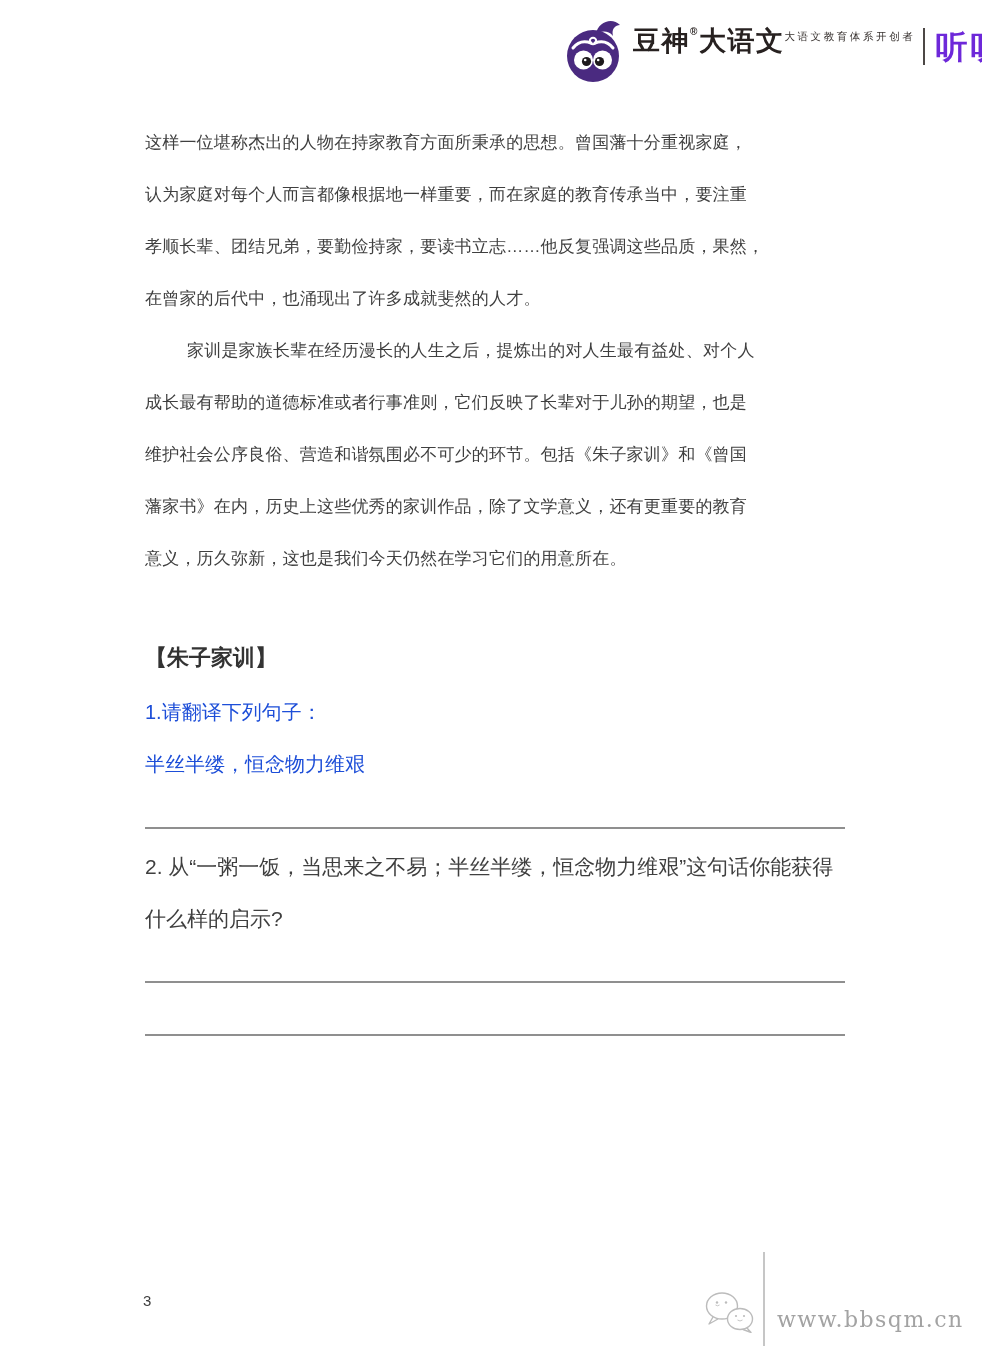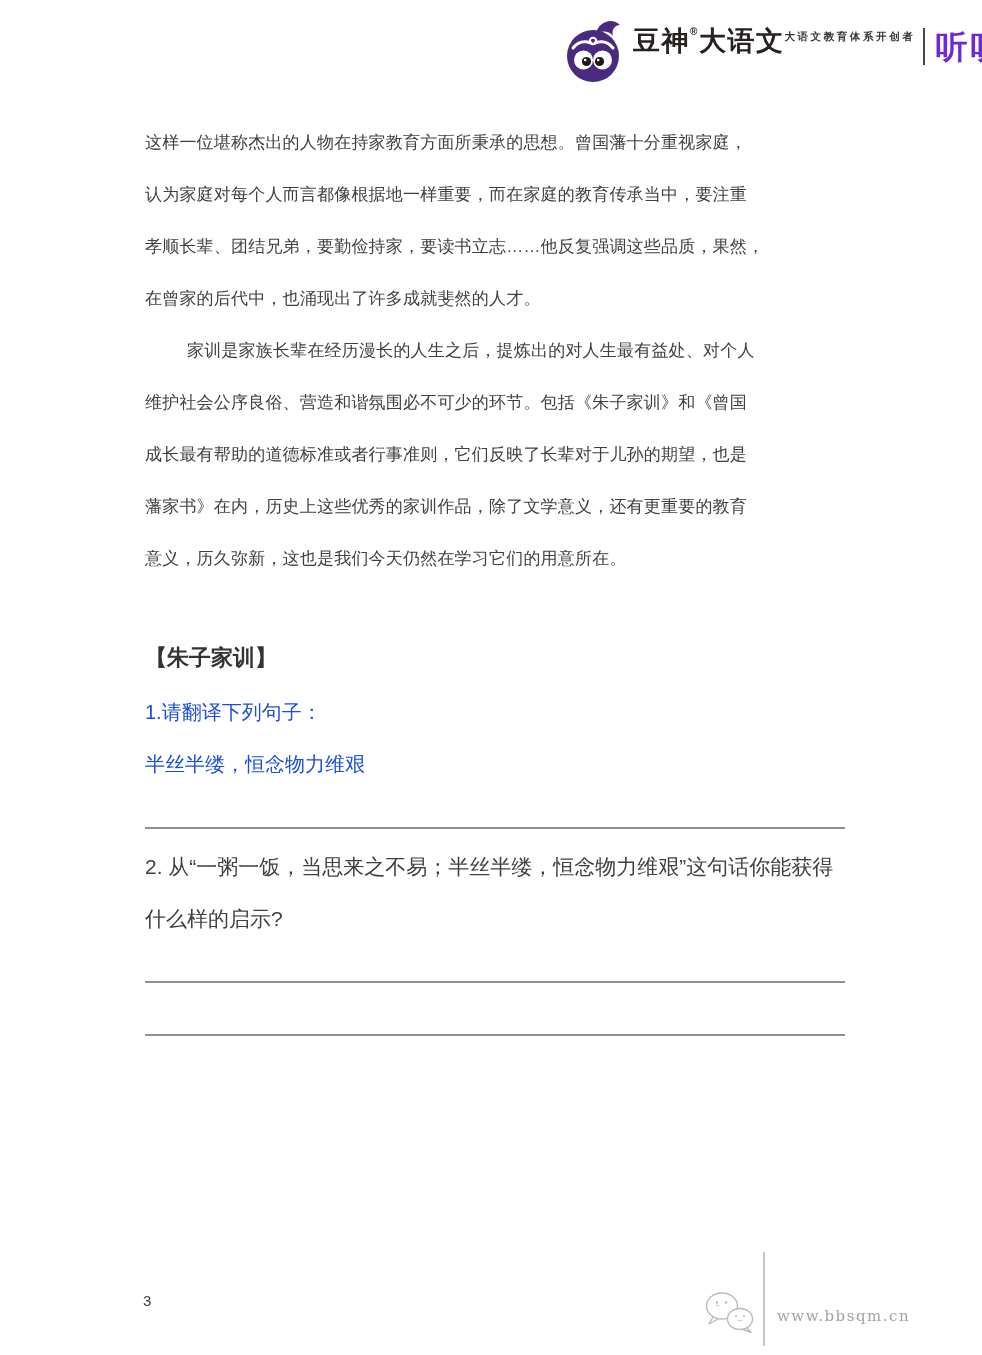--- a/index.html
+++ b/index.html
@@ -11,21 +11,21 @@
     overflow:hidden;
     font-family:"Liberation Sans", sans-serif;
   }
 
   
   .logo { position:absolute; left:563px; top:19px; display:flex; align-items:flex-start; }
   .mascot { width:64px; height:64px; margin-right:6px; flex:0 0 auto; }
   .logo-text { display:flex; flex-direction:row; margin-top:7px; }
   .brand-line { font-size:27px; font-weight:bold; color:#272120; letter-spacing:1.5px; line-height:30px; white-space:nowrap; }
   .brand-line sup { font-size:10px; font-weight:bold; vertical-align:top; line-height:12px; }
-  .brand-subtitle { font-size:10.5px; font-weight:bold; color:#3a3432; letter-spacing:2.6px; margin-top:4px; white-space:nowrap; }
+  .brand-subtitle { font-size:10.5px; font-weight:normal; color:#3a3432; letter-spacing:2.6px; margin-top:4px; white-space:nowrap; }
   .logo-divider { width:2px; height:37px; background:#4c4745; margin:9px 10px 0 8px; }
   .product-name { font-size:32px; font-weight:bold; color:#6d28d9; letter-spacing:3px; line-height:56px; white-space:nowrap; }
 
   
   .body-text { position:absolute; left:145px; top:117px; width:708px; }
   .line {
     height:52px; line-height:52px;
     font-size:17px; color:#3f3f3f;
     letter-spacing:0.2px; white-space:nowrap;
   }
@@ -51,21 +51,21 @@
   .wm-icon { position:absolute; left:704px; top:1291px; width:52px; height:42px; }
   .wm-bar { position:absolute; left:763px; top:1252px; width:2px; height:94px; background:#c6c6c6; }
   .wm-name {
     position:absolute; left:779px; top:1261px;
     font-family:"Liberation Serif", serif;
     font-size:26px; color:#a3a3a3; letter-spacing:3px; white-space:nowrap;
   }
   .wm-url {
     position:absolute; left:777px; top:1307px;
     font-family:"DejaVu Serif", serif;
-    font-size:15px; color:#a3a3a3; letter-spacing:1.5px; white-space:nowrap;
+    font-size:22px; color:#a3a3a3; letter-spacing:1.5px; white-space:nowrap;
   }
 </style>
 </head>
 <body>
 
 <div class="page">
 
   <header class="logo">
     <svg class="mascot" viewBox="0 0 64 64" aria-hidden="true">
       <path d="M33,15 C35,3 49,-2 57,6 C51,6.5 48.5,11 50,17 C45,11 38,12 33,15 Z" fill="#4a2a80"></path>
@@ -90,22 +90,22 @@
 
   <main class="body-text">
     <div class="para">
       <div class="line">这样一位堪称杰出的人物在持家教育方面所秉承的思想。曾国藩十分重视家庭，</div>
       <div class="line">认为家庭对每个人而言都像根据地一样重要，而在家庭的教育传承当中，要注重</div>
       <div class="line">孝顺长辈、团结兄弟，要勤俭持家，要读书立志……他反复强调这些品质，果然，</div>
       <div class="line">在曾家的后代中，也涌现出了许多成就斐然的人才。</div>
     </div>
     <div class="para">
       <div class="line indent">家训是家族长辈在经历漫长的人生之后，提炼出的对人生最有益处、对个人</div>
+      <div class="line">成长最有帮助的道德标准或者行事准则，它们反映了长辈对于儿孙的期望，也是</div>
       <div class="line">维护社会公序良俗、营造和谐氛围必不可少的环节。包括《朱子家训》和《曾国</div>
-      <div class="line">成长最有帮助的道德标准或者行事准则，它们反映了长辈对于儿孙的期望，也是</div>
       <div class="line">藩家书》在内，历史上这些优秀的家训作品，除了文学意义，还有更重要的教育</div>
       <div class="line">意义，历久弥新，这也是我们今天仍然在学习它们的用意所在。</div>
     </div>
   </main>
 
   <div class="ex-heading">【朱子家训】</div>
 
   <div class="ex-text q1-label">1.请翻译下列句子：</div>
   <div class="ex-text q1-sentence">半丝半缕，恒念物力维艰</div>
 

